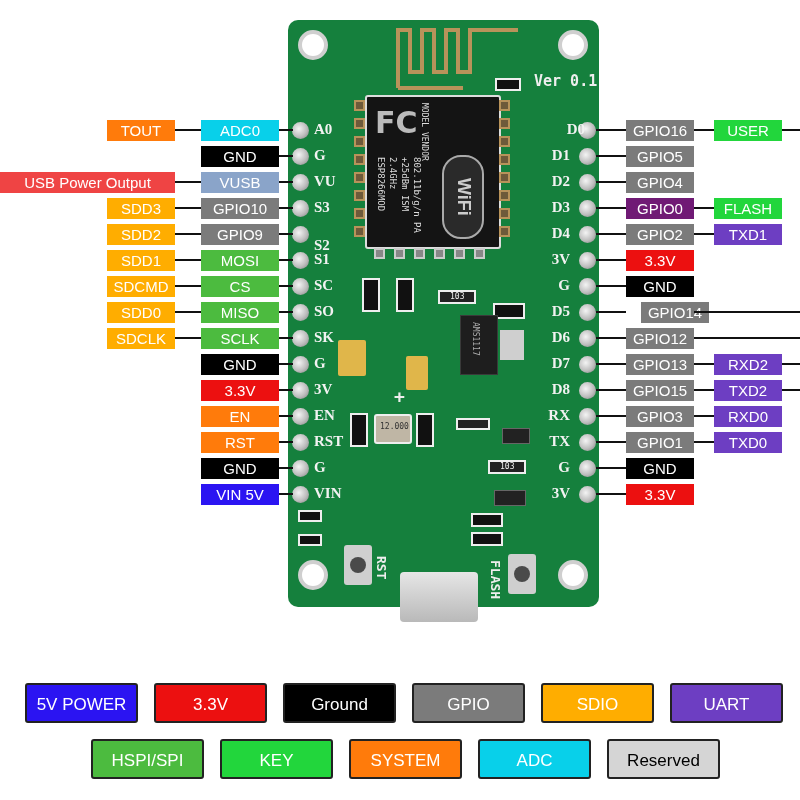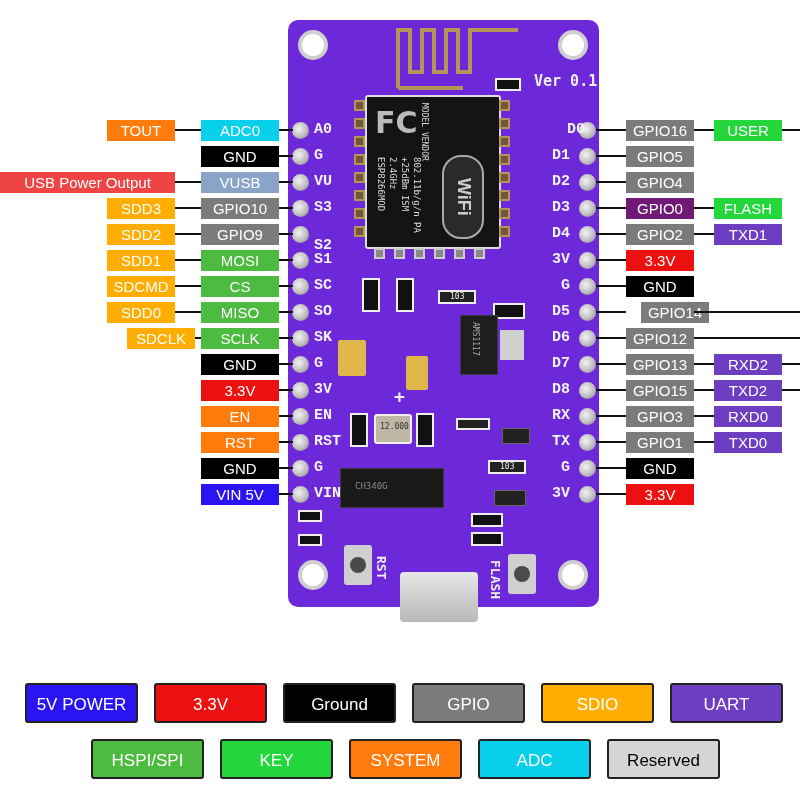--- a/index.html
+++ b/index.html
@@ -2,27 +2,27 @@
 <html><head>
 <meta charset="utf-8">
 <style>
   html, body { margin:0; padding:0; background:#ffffff; }
   body { width:800px; height:800px; position:relative; overflow:hidden;
          font-family:"Liberation Sans", sans-serif; }
   .lbl { position:absolute; height:21px; line-height:21px; text-align:center;
          color:#fff; font-size:15px; box-sizing:border-box; white-space:nowrap; }
   .wire { position:absolute; height:2px; background:#111; }
   .board { position:absolute; left:288px; top:20px; width:311px; height:587px;
-           background:#6d28d9; border-radius:10px; }
+           background:#15803d; border-radius:10px; }
   .hole { position:absolute; width:30px; height:30px; border-radius:50%;
           background:#fff; border:4px solid #cfcfcf; box-sizing:border-box; }
   .pin { position:absolute; width:17px; height:17px; border-radius:50%;
          background:radial-gradient(circle at 40% 40%, #f4f4f4 0, #bdbdbd 55%, #7a7a7a 100%); }
   .pinname { position:absolute; color:#f2f2f2; font-weight:bold; font-size:15px;
-             font-family:Liberation Mono, monospace; width:34px; }
+             font-family:Liberation Serif, serif; width:34px; }
   .pinname.l { text-align:left; }
   .pinname.r { text-align:right; }
   .legend-item { position:absolute; height:40px; width:113px; line-height:40px; text-align:center;
                  border:2px solid #222; border-radius:3px; box-sizing:border-box;
                  font-size:17px; color:#fff; }
   .chip { position:absolute; background:#1b1b1b; border:1px solid #3a3a3a; }
   .smd { position:absolute; border:2px solid #eee; box-sizing:border-box; background:#111; }
   .txt { position:absolute; color:#eee; font-family:"DejaVu Sans Mono", monospace; }
 </style>
 </head>
@@ -98,23 +98,20 @@
     <span class="txt" style="left:4px;top:6px;font-size:8px;color:#333">12.000</span>
     </div>
   <div class="smd" style="left:128px;top:393px;width:18px;height:34px"></div>
   <div class="smd" style="left:168px;top:398px;width:34px;height:12px;background:#222"></div>
   <div style="position:absolute;left:214px;top:408px;width:26px;height:14px;background:#222;border:1px solid #666"></div>
   <div class="smd" style="left:200px;top:440px;width:38px;height:14px;background:#222">
     <span class="txt" style="left:10px;top:0;font-size:8px;">103</span>
     </div>
   <div style="position:absolute;left:206px;top:470px;width:30px;height:14px;background:#222;border:1px solid #666"></div>
 
-  <div class="chip" style="left:52px;top:448px;width:102px;height:38px;background:#1a1a1a;">
-    <span class="txt" style="left:14px;top:12px;font-size:9px;color:#888">CH340G</span>
-    </div>
 
   <div class="smd" style="left:10px;top:490px;width:24px;height:12px"></div>
   <div class="smd" style="left:10px;top:514px;width:24px;height:12px"></div>
   <div class="smd" style="left:183px;top:493px;width:32px;height:14px"></div>
   <div class="smd" style="left:183px;top:512px;width:32px;height:14px"></div>
 
   <div style="position:absolute;left:56px;top:525px;width:28px;height:40px;background:#cfcfcf;border-radius:3px;">
     <div style="position:absolute;left:6px;top:12px;width:16px;height:16px;border-radius:50%;background:#4a4a4a"></div>
     </div>
   <div class="txt" style="left:86px;top:536px;font-size:13px;font-weight:bold;writing-mode:vertical-rl;">RST</div>
@@ -171,21 +168,21 @@
     <div class="pinname l" style="left: 314px; top: 303px;">SO</div>
     <div class="wire" style="left: 279px; top: 311px; width: 14px;"></div>
     <div class="lbl" style="left: 201px; top: 302px; width: 78px; background: rgb(76, 187, 63);">MISO</div>
     <div class="wire" style="left: 175px; top: 311px; width: 26px;"></div>
     <div class="lbl" style="left: 107px; top: 302px; width: 68px; background: rgb(255, 173, 0);">SDD0</div>
     <div class="pin" style="left: 292px; top: 330px;"></div>
     <div class="pinname l" style="left: 314px; top: 329px;">SK</div>
     <div class="wire" style="left: 279px; top: 337px; width: 14px;"></div>
     <div class="lbl" style="left: 201px; top: 328px; width: 78px; background: rgb(76, 187, 63);">SCLK</div>
     <div class="wire" style="left: 175px; top: 337px; width: 26px;"></div>
-    <div class="lbl" style="left: 107px; top: 328px; width: 68px; background: rgb(255, 173, 0); margin-left: 20px;">SDCLK</div>
+    <div class="lbl" style="left: 107px; top: 328px; width: 68px; background: rgb(255, 173, 0);">SDCLK</div>
     <div class="pin" style="left: 292px; top: 356px;"></div>
     <div class="pinname l" style="left: 314px; top: 355px;">G</div>
     <div class="wire" style="left: 279px; top: 363px; width: 14px;"></div>
     <div class="lbl" style="left: 201px; top: 354px; width: 78px; background: rgb(0, 0, 0);">GND</div>
     <div class="pin" style="left: 292px; top: 382px;"></div>
     <div class="pinname l" style="left: 314px; top: 381px;">3V</div>
     <div class="wire" style="left: 279px; top: 389px; width: 14px;"></div>
     <div class="lbl" style="left: 201px; top: 380px; width: 78px; background: rgb(236, 16, 16);">3.3V</div>
     <div class="pin" style="left: 292px; top: 408px;"></div>
     <div class="pinname l" style="left: 314px; top: 407px;">EN</div>

